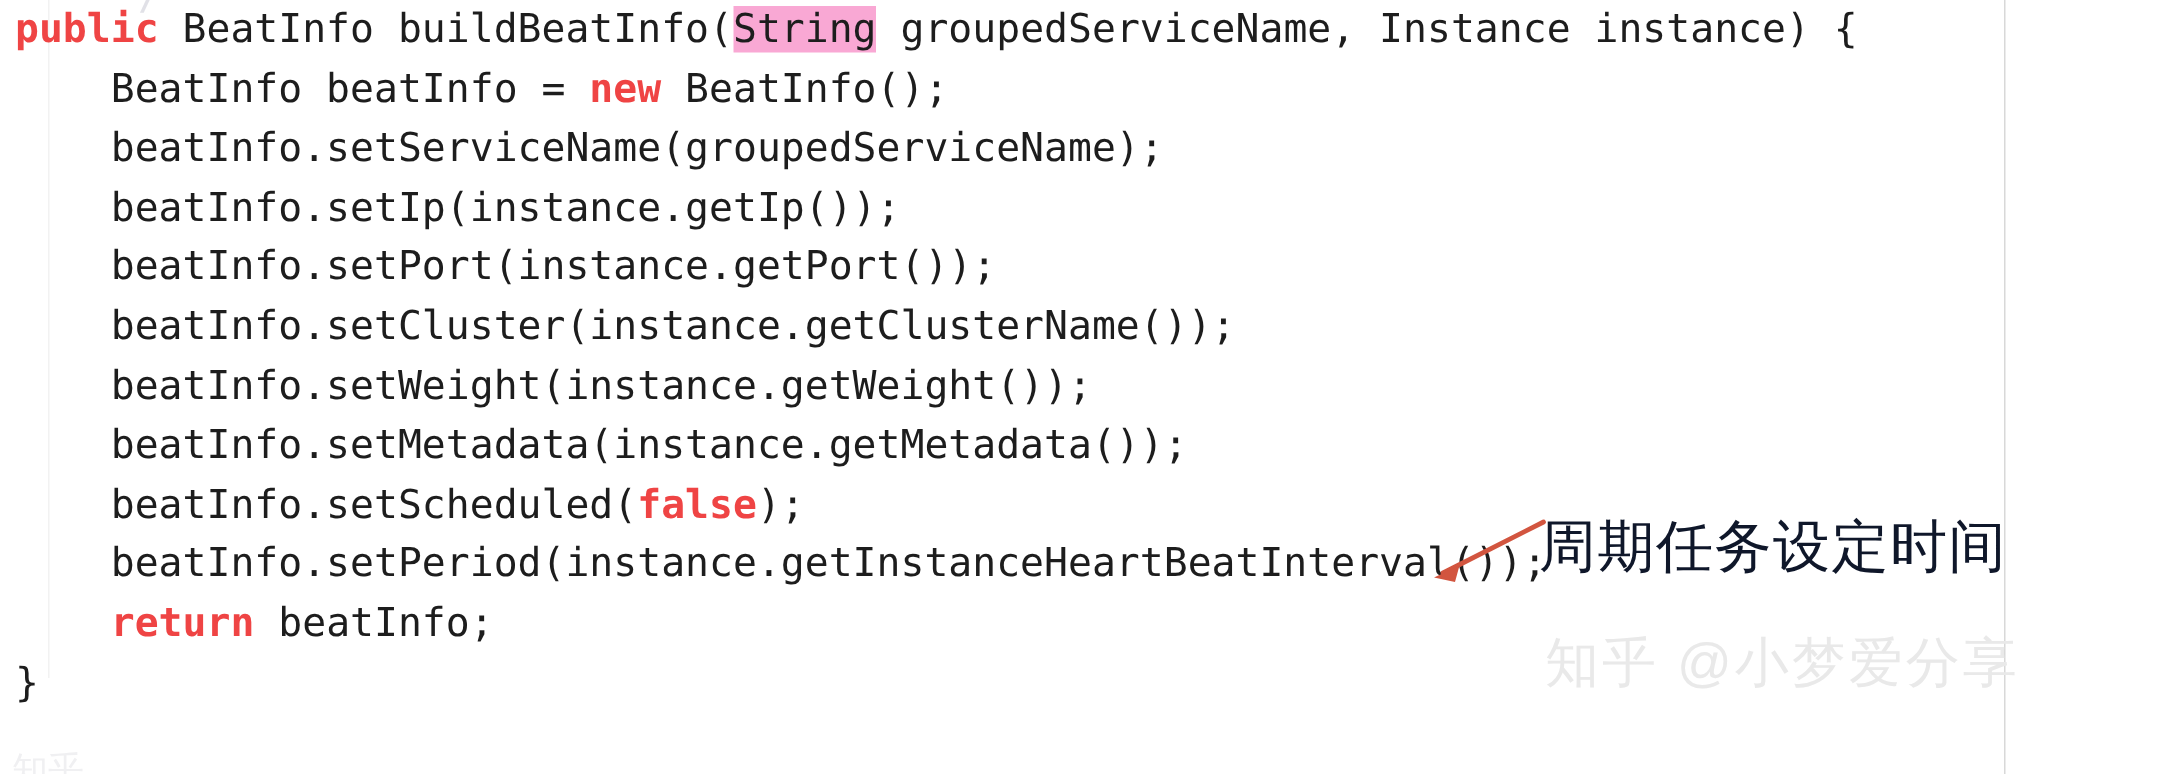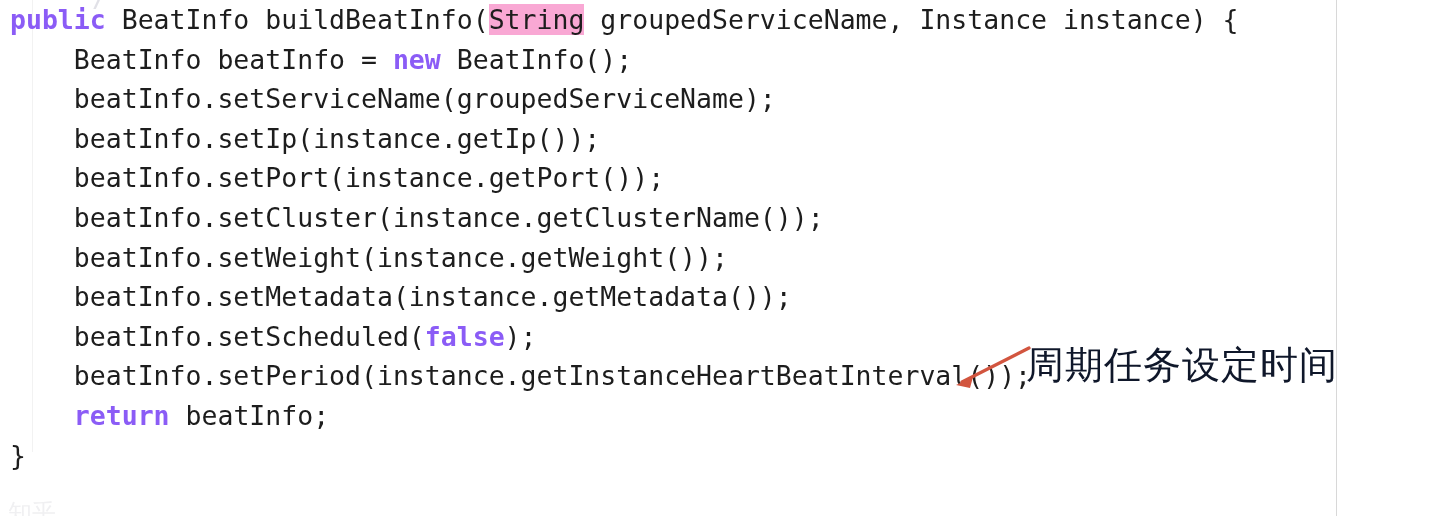--- a/index.html
+++ b/index.html
@@ -50,21 +50,21 @@
     color: #1d1d1d;
     white-space: pre;
     letter-spacing: 0px;
   }
   .code .ln {
     display: block;
     height: 39.6px;
     padding-left: 10px;
   }
   .kw {
-    color: #8b5cf6;
+    color: #ef4444;
     font-weight: bold;
   }
   .sel {
     background: #f9a8d4;
   }
 
   
   .clip-top {
     position: absolute;
     top: -22px;
@@ -134,16 +134,17 @@
 
   <div class="code" id="code-block"><span class="ln"><span class="kw">public</span> BeatInfo buildBeatInfo(<span class="sel">String</span> groupedServiceName, Instance instance) {</span><span class="ln">    BeatInfo beatInfo = <span class="kw">new</span> BeatInfo();</span><span class="ln">    beatInfo.setServiceName(groupedServiceName);</span><span class="ln">    beatInfo.setIp(instance.getIp());</span><span class="ln">    beatInfo.setPort(instance.getPort());</span><span class="ln">    beatInfo.setCluster(instance.getClusterName());</span><span class="ln">    beatInfo.setWeight(instance.getWeight());</span><span class="ln">    beatInfo.setMetadata(instance.getMetadata());</span><span class="ln">    beatInfo.setScheduled(<span class="kw">false</span>);</span><span class="ln">    beatInfo.setPeriod(instance.getInstanceHeartBeatInterval());</span><span class="ln">    <span class="kw">return</span> beatInfo;</span><span class="ln">}</span></div>
 
   <svg class="arrow-svg" viewBox="0 0 100 60">
     <line x1="84" y1="12" x2="17" y2="46" stroke="#d2553f" stroke-width="3.2" stroke-linecap="round"></line>
     <path d="M 11 49 L 28 41 L 25 52 Z" fill="#d2553f"></path>
   </svg>
 
   <div class="annotation">周期任务设定时间</div>
 
+  <div class="watermark">知乎 @小梦爱分享</div>
 
   <div class="clip-bottom">知乎           .        .    .  .     .  .        .   .</div>
 
 </div>
 
 </body></html>

